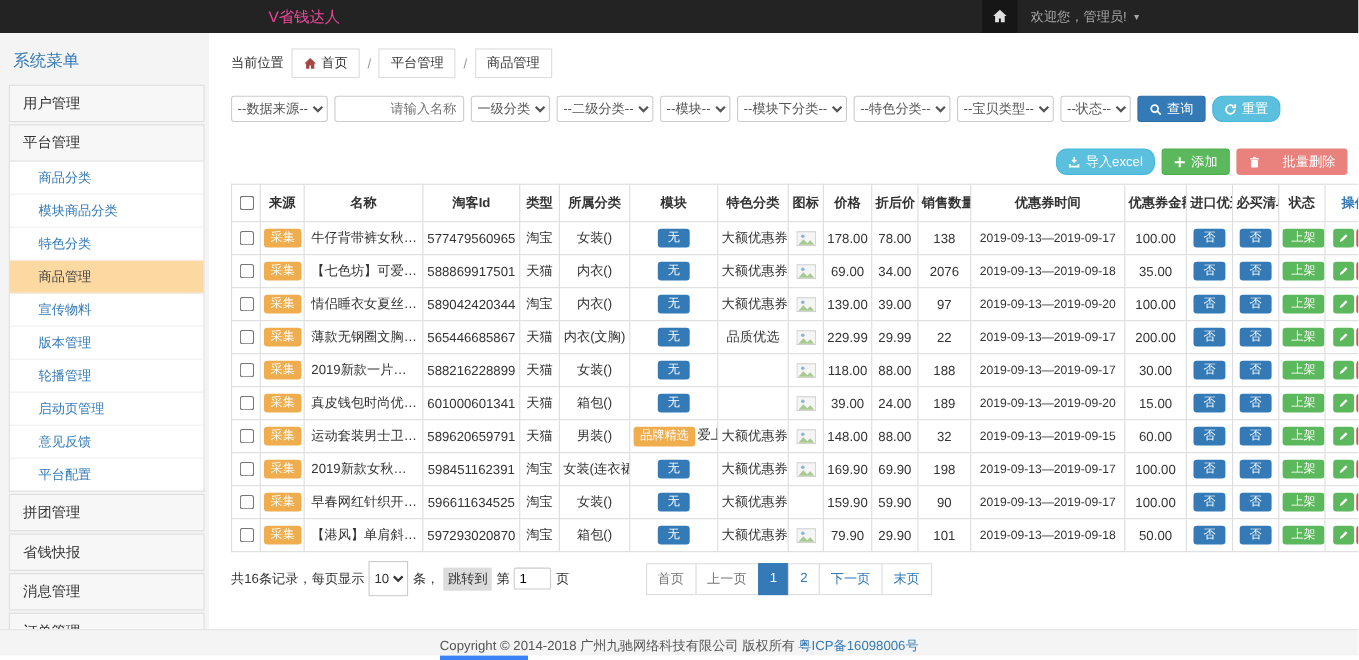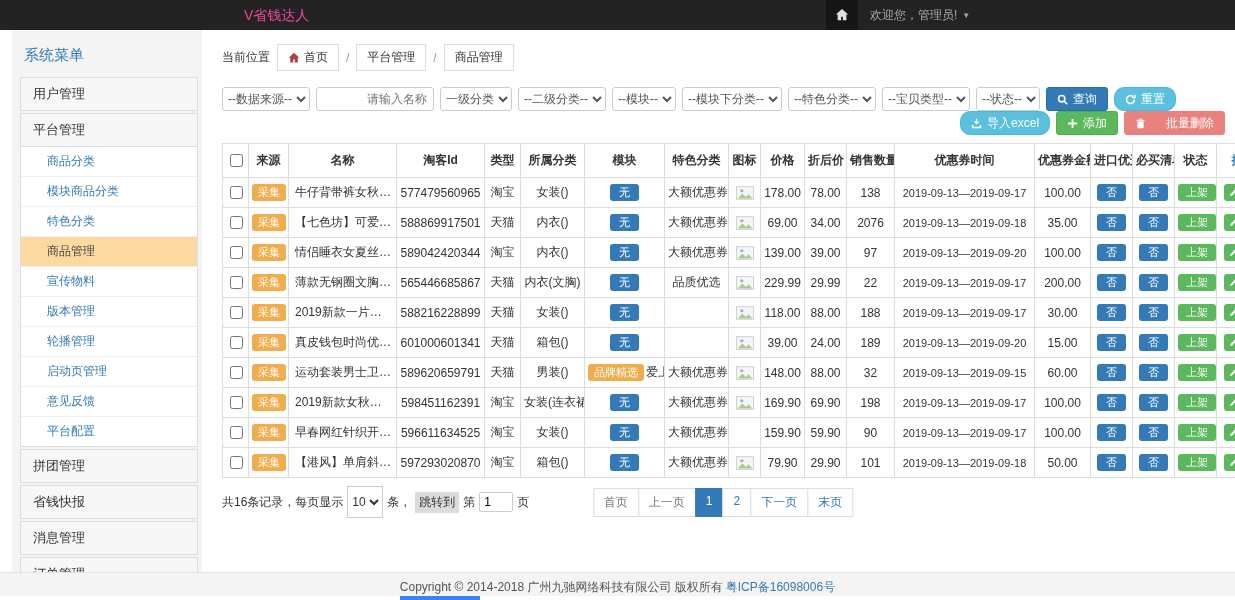--- a/index.html
+++ b/index.html
@@ -7,30 +7,30 @@
   body {
     width:1235px; height:600px; overflow:hidden;
     font-family:"Liberation Sans","DejaVu Sans",sans-serif;
     background:#ffffff; font-size:12px; color:#333;
   }
   .page { position:relative; width:1235px; height:600px; display:flex; flex-direction:column; }
 
   
   .topbar { flex:0 0 30px; background:#232323; position:relative; }
   .topbar-title { position:absolute; left:244px; top:0; line-height:30px; color:#ec4899; font-size:14px; }
-  .topbar-right { position:absolute; left:826px; top:0; height:30px; display:flex; align-items:stretch; }
+  .topbar-right { position:absolute; left:893px; top:0; height:30px; display:flex; align-items:stretch; }
   .home-btn { width:32px; background:#161616; display:flex; align-items:center; justify-content:center; cursor:pointer; }
   .home-btn svg { width:14px; height:14px; fill:#e0e0e0; }
   .welcome { display:flex; align-items:center; gap:5px; padding:0 12px; color:#a8a8a8; font-size:12px; cursor:pointer; white-space:nowrap; }
   .welcome .caret { font-size:8px; color:#a8a8a8; }
 
   
   .middle { flex:1 1 auto; display:flex; min-height:0; }
 
-  .sidebar { width:190px; flex:0 0 190px; background:#f4f4f4; overflow:hidden;margin-left:12px; }
+  .sidebar { width:190px; flex:0 0 190px; background:#f4f4f4; overflow:hidden; }
   .sidebar-title { color:#337ab7; font-size:15px; padding:16px 12px 12px; }
   .menu-group { margin:0 4px 2px 8px; }
   .menu-top { background:#f7f7f7; border:1px solid #ddd; padding:7px 12px; font-size:13px; color:#333; cursor:pointer; }
   .submenu { background:#fff; border:1px solid #ddd; border-top:none; }
   .submenu-item { padding:6px 10px 6px 26px; font-size:12px; color:#337ab7; border-bottom:1px solid #f0f0f0; cursor:pointer; white-space:nowrap; }
   .submenu-item:last-child { border-bottom:none; }
   .submenu-item.active { background:#fdd9a2; color:#444; }
 
   .main { flex:1 1 auto; min-width:0; padding:14px 10px 0 20px; overflow:hidden; }
 
@@ -47,21 +47,21 @@
   .filters select { height:24px; font-size:12px; color:#555; border:1px solid #ccc; border-radius:3px; background:#fff; padding:2px 1px; }
   .filters input[type=text] { height:24px; width:118px; font-size:12px; border:1px solid #ccc; border-radius:3px; padding:2px 6px; color:#333;text-align:right; }
 
   .btn { display:inline-flex; align-items:center; gap:5px; font-size:12px; padding:5px 10px; border-radius:3px; border:1px solid transparent; color:#fff; cursor:pointer; line-height:1; white-space:nowrap; font-family:inherit; }
   .btn svg { width:11px; height:11px; display:block; }
   .btn-primary { background:#337ab7; border-color:#2e6da4; }
   .btn-info { background:#5bc0de; border-color:#46b8da;border-radius:10px; }
   .btn-success { background:#5cb85c; border-color:#4cae4c; }
   .btn-danger { background:#e9827d; border-color:#e9827d;gap:20px; }
 
-  .actions { display:flex; justify-content:flex-end; gap:6px;align-items:flex-end; }
+  .actions { margin-top:24px; display:flex; justify-content:flex-end; gap:6px;align-items:flex-end; }
 
   
   .grid { margin-top:8px; width:100%; border-collapse:collapse; table-layout:fixed; font-size:12px; color:#333; background:#fff; }
   .grid th, .grid td { border:1px solid #ddd; padding:5px 3px; text-align:center; overflow:hidden; white-space:nowrap; vertical-align:middle; }
   .grid th { font-weight:bold; padding:7px 3px; background:#fff; }
   .grid th:last-child { color:#337ab7; }
   .grid td.cell-name { text-align:left; padding-left:6px; text-overflow:ellipsis; }
   .grid td.cell-time { font-size:11px; }
   col.c0{width:26px} col.c1{width:40px} col.c2{width:108px} col.c3{width:88px}
   col.c4{width:36px} col.c5{width:64px} col.c6{width:80px} col.c7{width:64px}

